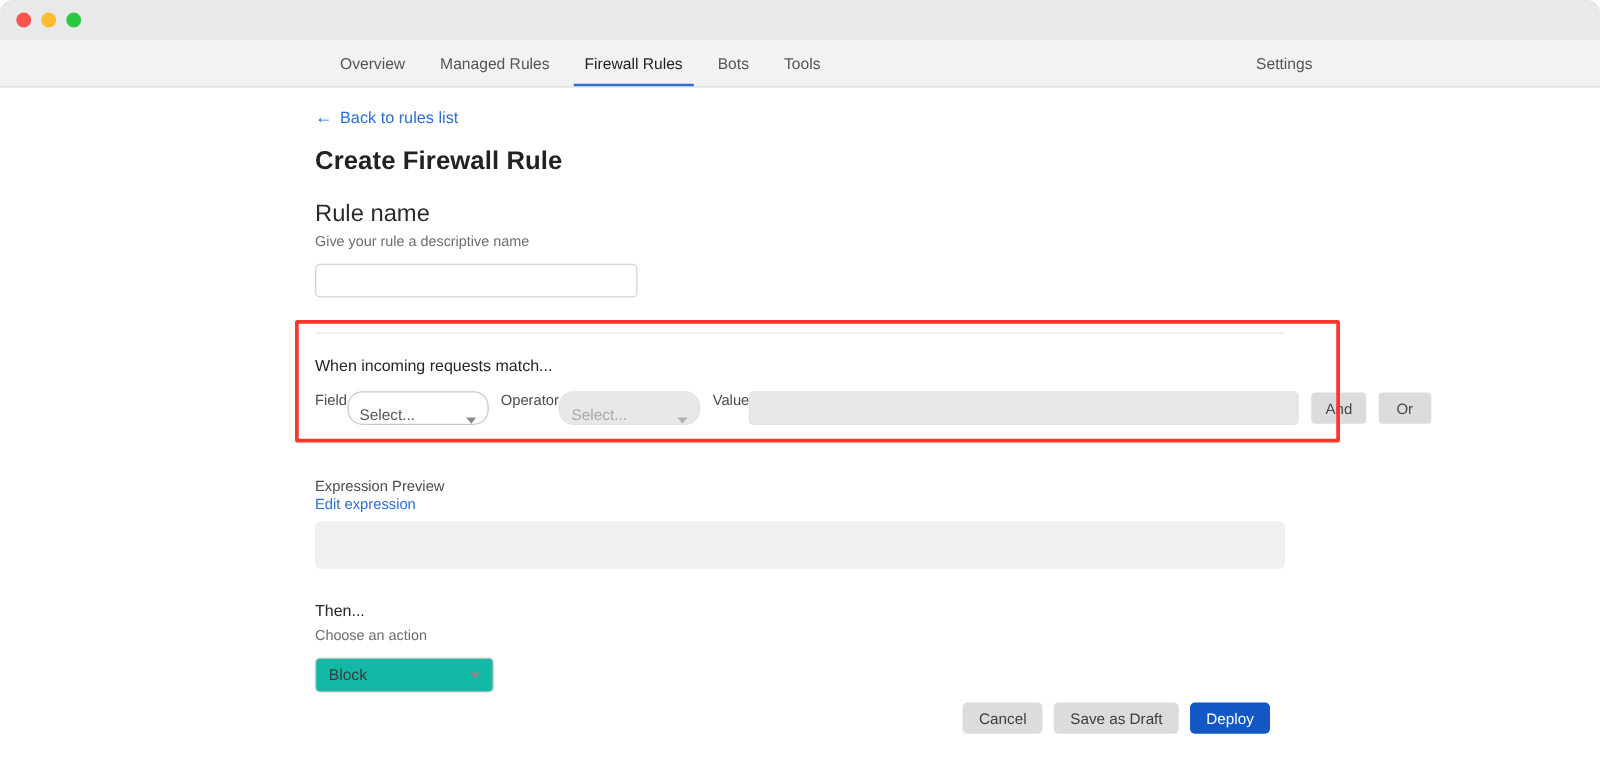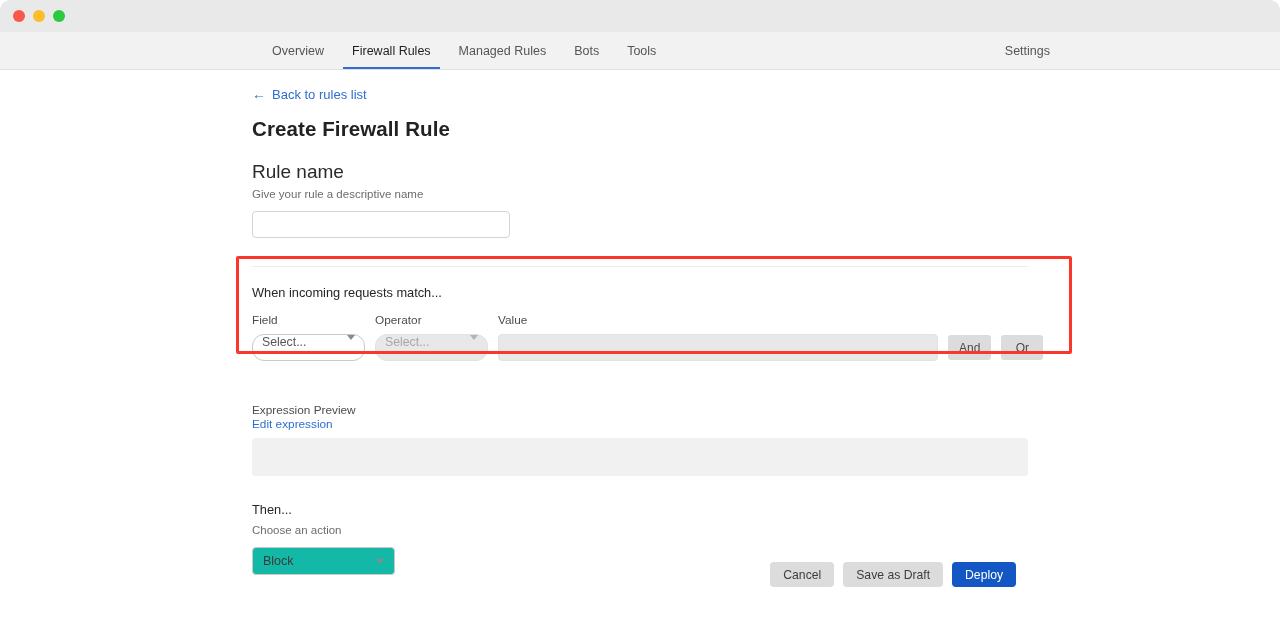--- a/index.html
+++ b/index.html
@@ -169,31 +169,31 @@
     font-size: 12.8px;
     font-weight: normal;
     color: #262626;
   }
   .cond-row {
     display: flex;
     align-items: flex-end;
     gap: 10px;
     margin-top: 13px;
   }
-  .cond-col { display: flex; flex-direction: column; }
+  .cond-col { display: flex; flex-direction: row; }
   .cond-label {
     font-size: 11.8px;
     color: #4c4c4c;
     margin-bottom: 7px;
   }
   .sel {
     height: 27px;
     border-radius: 12px;
     display: flex;
-    align-items: flex-start;
+    align-items: flex-end;
     padding: 0 9px;
     font-size: 12.3px;
     position: relative;
     cursor: pointer;
     user-select: none;
   }
   .sel.enabled {
     background: #ffffff;
     border: 1px solid #c9c9c9;
     color: #565656;
@@ -312,25 +312,25 @@
     <span class="dot" id="tl-1" style="background: rgb(251, 188, 46);"></span>
     <span class="dot" id="tl-2" style="background: rgb(42, 201, 64);"></span>
   </div>
 </div>
 
 <div class="appnav">
   <div class="nav-tabs">
     <div class="nav-tab">
       <span>Overview</span>
     </div>
+    <div class="nav-tab">
+      <span>Managed Rules</span>
+    </div>
     <div class="nav-tab active">
       <span>Firewall Rules</span>
-    </div>
-    <div class="nav-tab">
-      <span>Managed Rules</span>
     </div>
     <div class="nav-tab">
       <span>Bots</span>
     </div>
     <div class="nav-tab">
       <span>Tools</span>
     </div>
   </div>
   <div class="nav-right">
     <span class="nav-settings">Settings</span>

